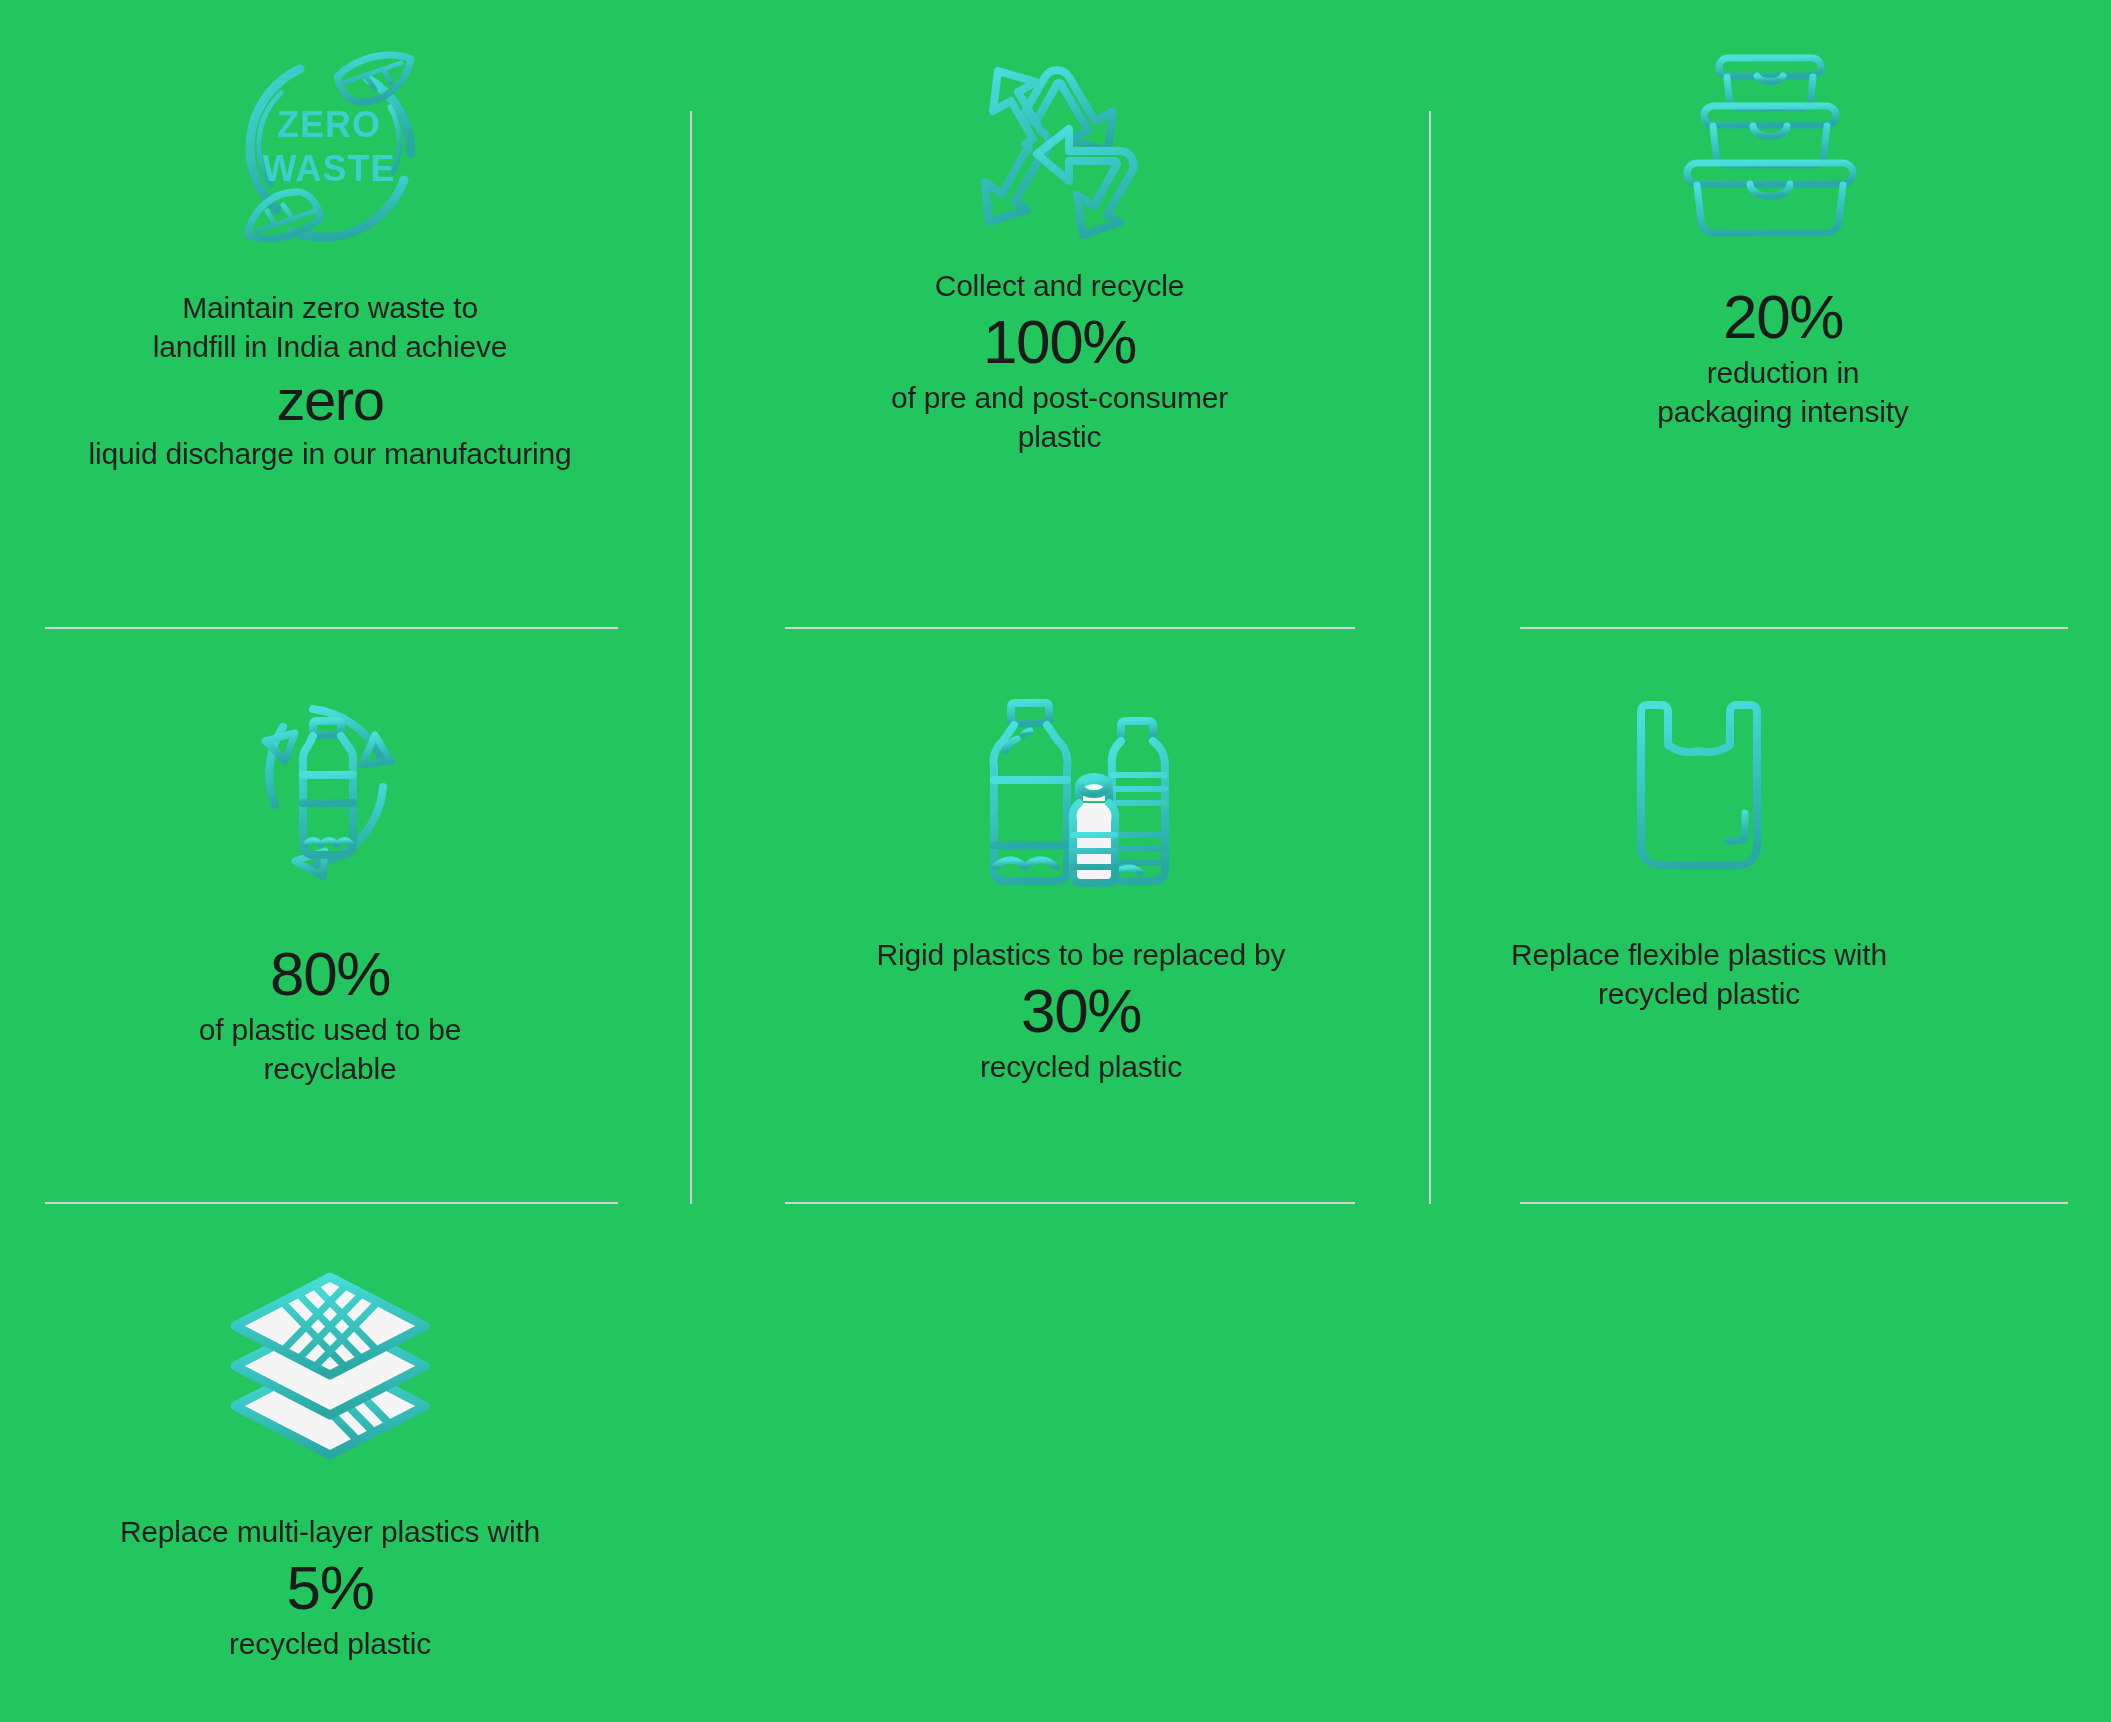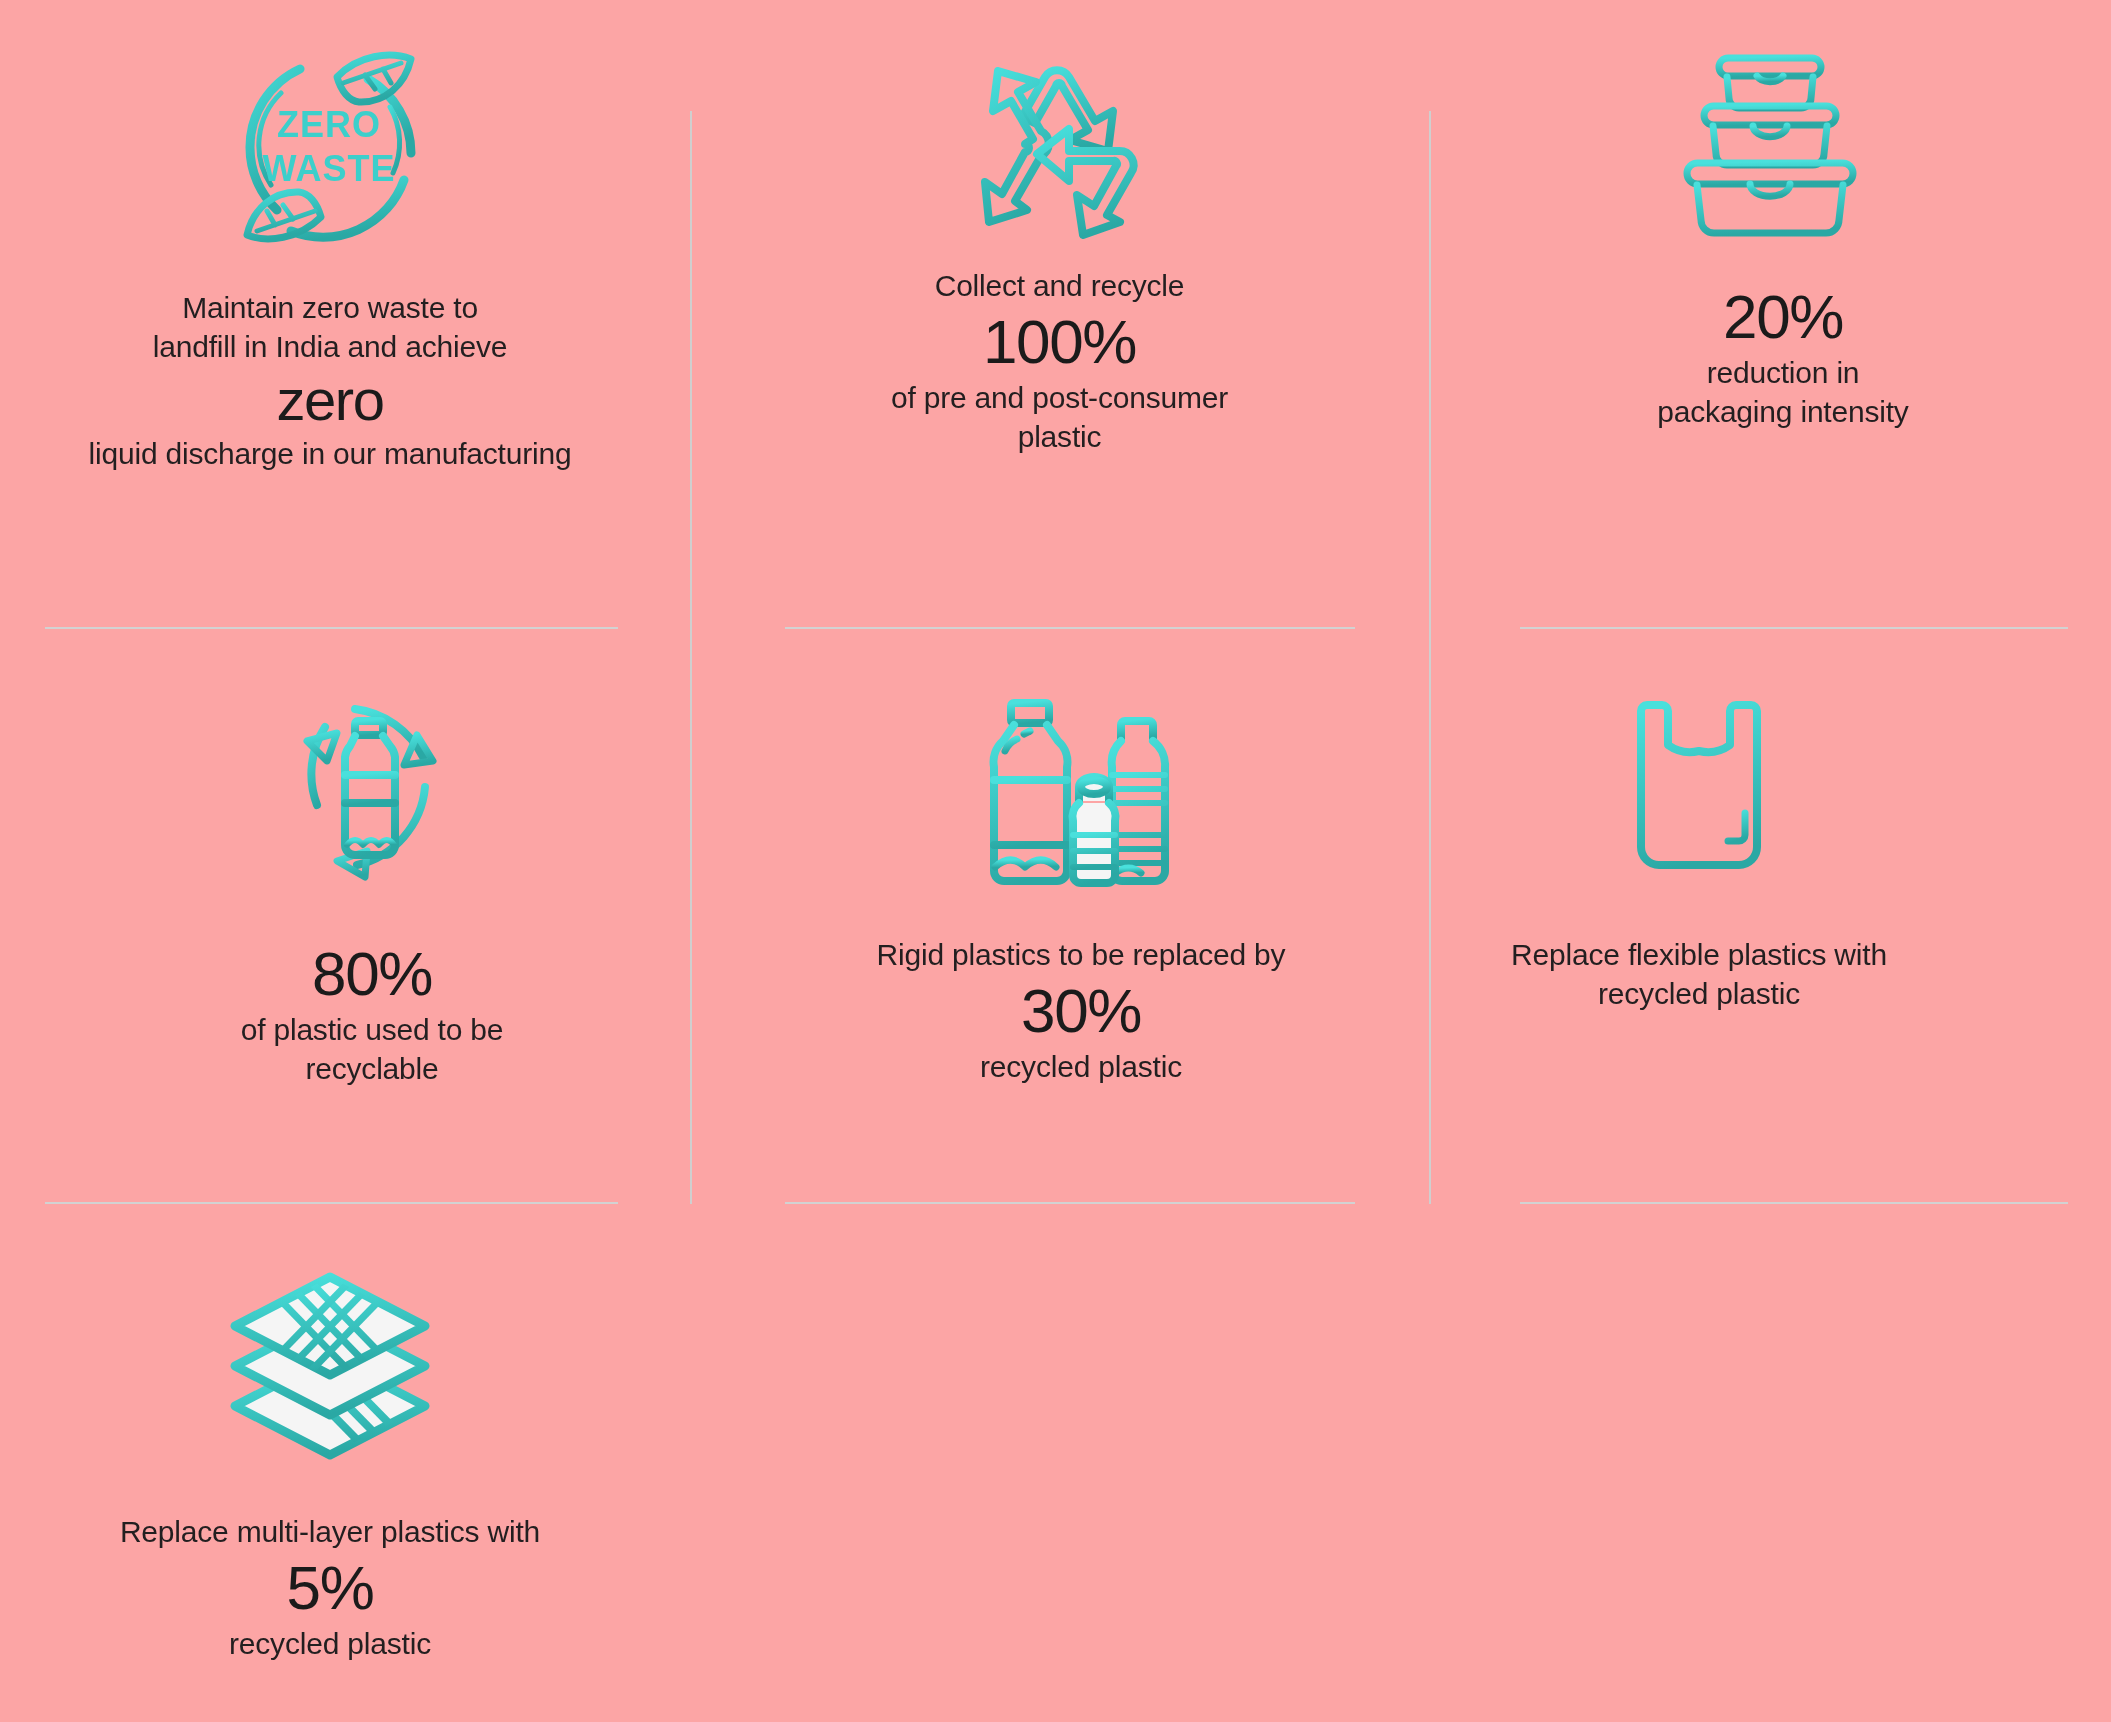--- a/index.html
+++ b/index.html
@@ -7,21 +7,21 @@
     width: 2111px;
     height: 1722px;
     background: #f5f5f5;
     font-family: "Liberation Sans", sans-serif;
     overflow: hidden;
   }
   #board {
     position: relative;
     width: 2111px;
     height: 1722px;
-    background: #fca5a5;
+    background: #22c55e;
   }
 
   
   .cell {
     position: absolute;
     display: flex;
     flex-direction: column;
     align-items: center;
   }
   .icon-wrap {
@@ -169,21 +169,21 @@
         </g>
       </svg>
     </div>
     <div class="caption" style="margin-top:30px; width:682px;padding-left:26px;">
       <span class="big">20%</span>
       <span class="tail">reduction in</span>
       <span class="tail">packaging intensity</span>
     </div>
   </div>
 
-  <div class="cell" style="left:0px; top:680px; width:660px;margin-left:42px;">
+  <div class="cell" style="left:0px; top:680px; width:660px;">
     <div class="icon-wrap" style="height:215px;">
       <svg width="210" height="200" viewBox="0 0 210 200">
         <defs>
           <linearGradient id="gLoop" x1="0.2" y1="0" x2="0.4" y2="1">
             <stop offset="0%" stop-color="#49e0dc"></stop>
             <stop offset="100%" stop-color="#2aa8a4"></stop>
           </linearGradient>
         </defs>
         <g fill="none" stroke="url(#gLoop)" stroke-width="8" stroke-linejoin="round" stroke-linecap="round">
 

